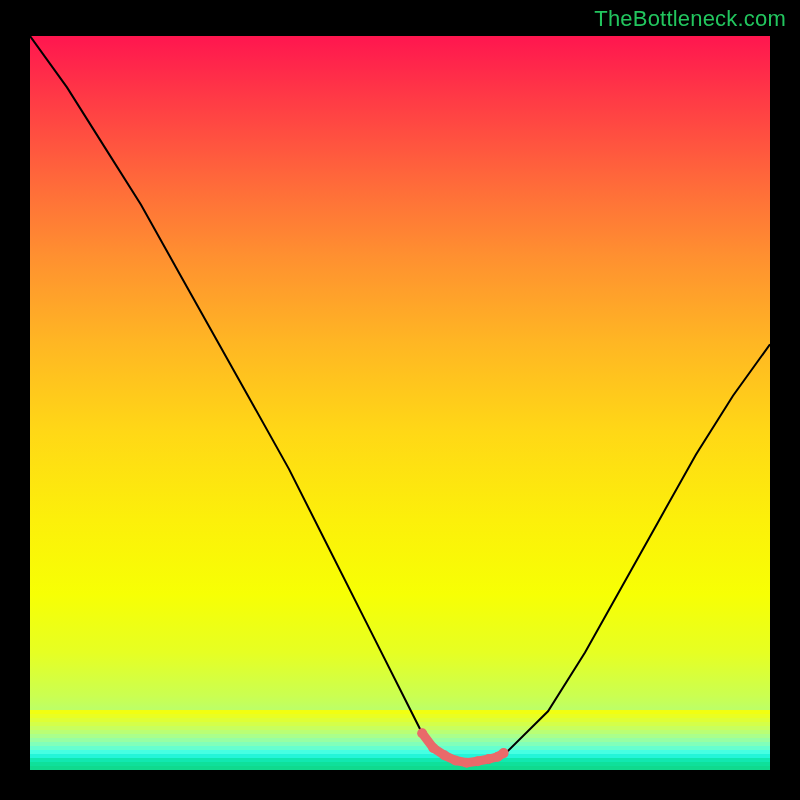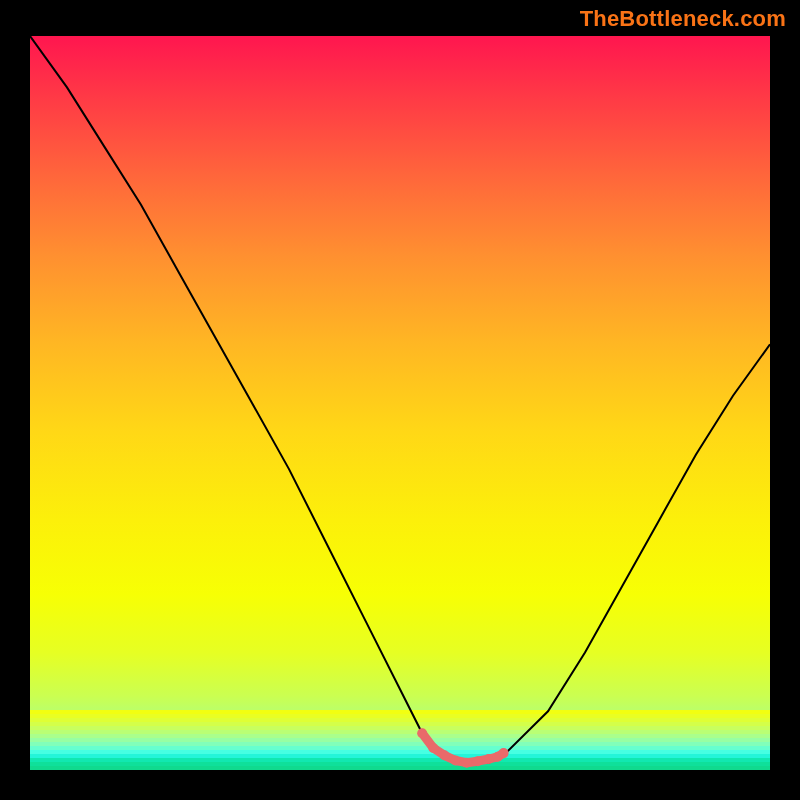--- a/index.html
+++ b/index.html
@@ -41,23 +41,23 @@
     left: 0;
     top: 0;
     width: 100%;
     height: 100%;
   }
 
   .watermark {
     position: absolute;
     top: 6px;
     right: 14px;
-    color: #f97316;
+    color: #22c55e;
     font-size: 22px;
-    font-weight: 700;
+    font-weight: 400;
     letter-spacing: 0.2px;
   }
 </style>
 </head>
 <body>
 
 <div class="frame">
   <div id="bands">
       <div class="band" style="background: rgb(242, 255, 17); bottom: 56px; height: 4.5px;"></div>
       <div class="band" style="background: rgb(233, 255, 35); bottom: 52px; height: 4.5px;"></div>

